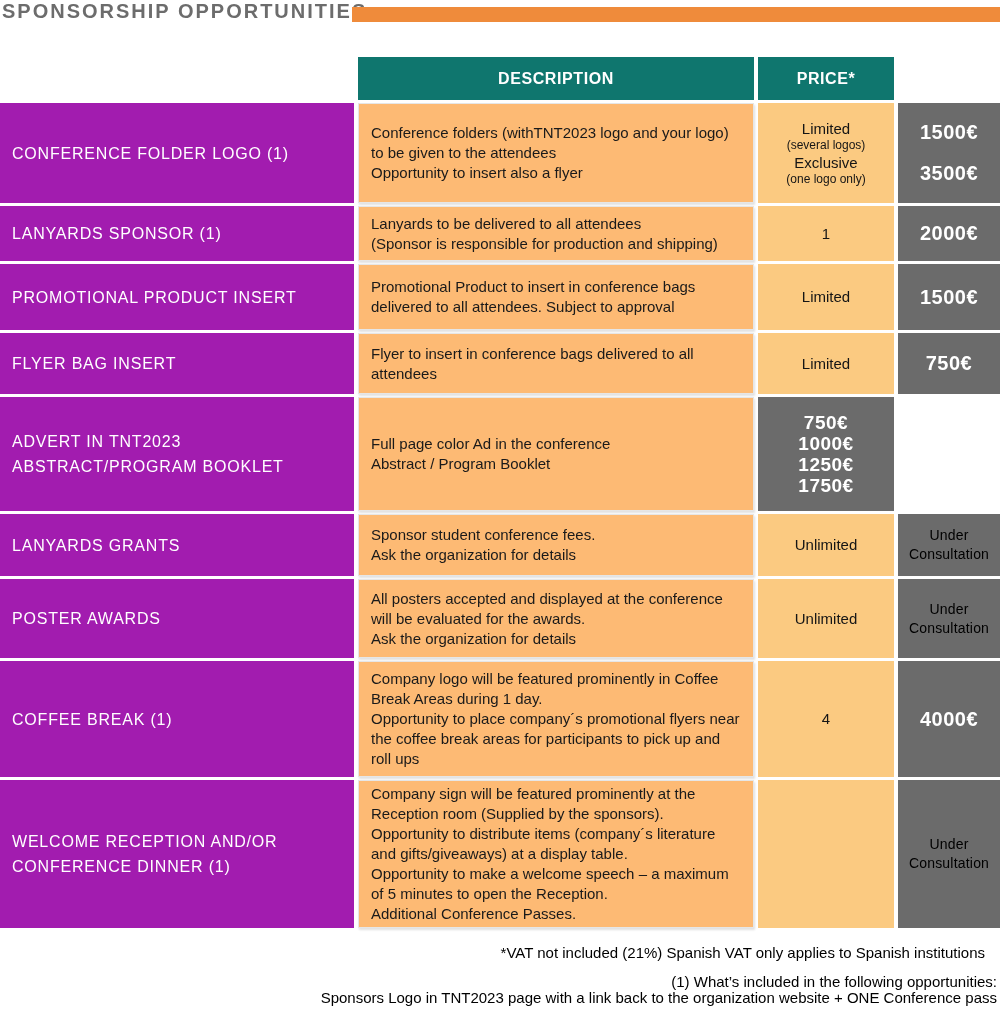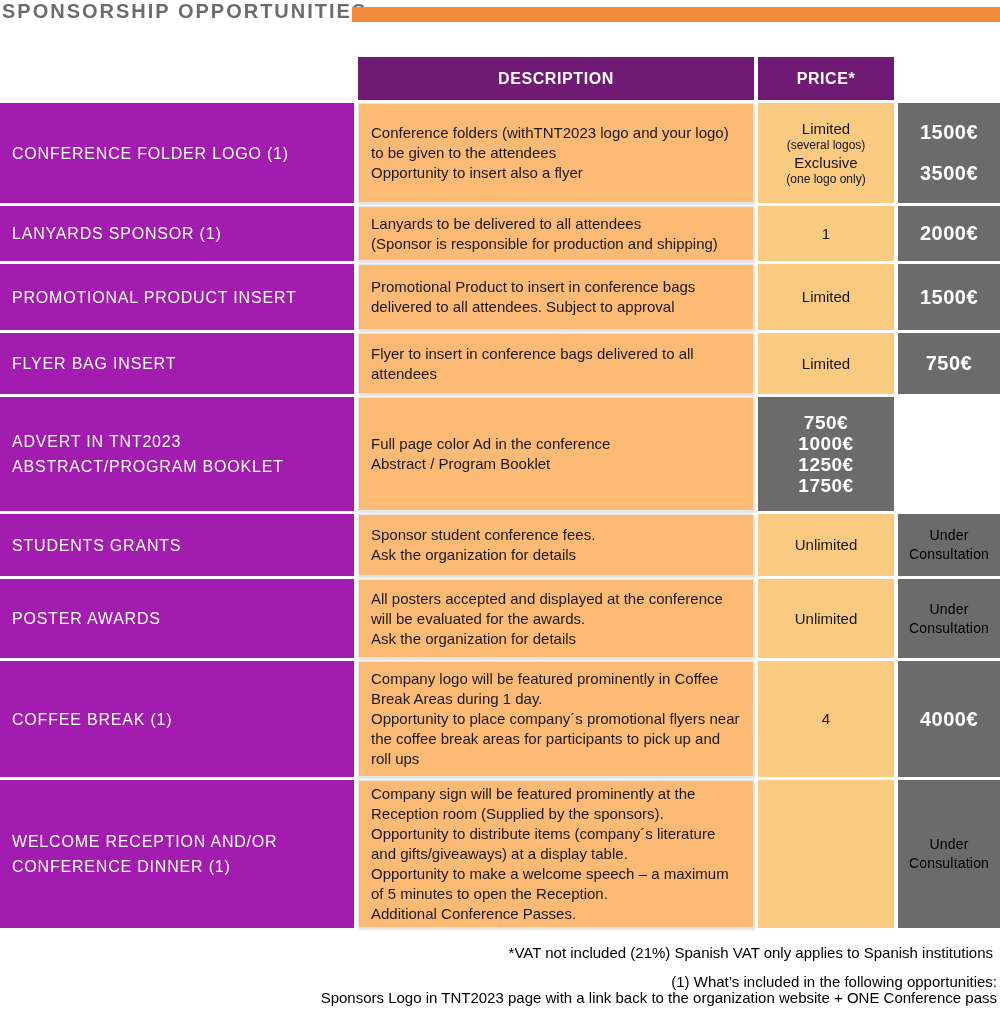--- a/index.html
+++ b/index.html
@@ -27,21 +27,21 @@
 
   
   .grid {
     display: grid;
     grid-template-columns: 354px 396px 136px 102px;
     column-gap: 4px;
     margin-bottom: 3px;
   }
   .thead { height: 43px; }
   .hcell {
-    background: #701a75; color: #ffffff;
+    background: #0f766e; color: #ffffff;
     display: flex; align-items: center; justify-content: center;
     font-size: 16px; font-weight: 700; letter-spacing: 0.6px;
   }
   .hspacer { background: transparent; }
 
   .cell { overflow: hidden; }
   .label-cell {
     background: #a21caf; color: #ffffff;
     display: flex; align-items: center;
     padding: 0 14px 0 12px;
@@ -84,21 +84,21 @@
     line-height: 19px; letter-spacing: 0.2px;
   }
 
   
   .footnotes {
     margin-top: 16px;
     text-align: right;
     padding-right: 3px;
     font-size: 15px; color: #000000;
   }
-  .footnote-vat { margin: 0 4px 13px 0; }
+  .footnote-vat { margin: 0 12px 13px 0; }
   .footnote-included { margin: 0; white-space: pre-line; line-height: 16px; }
 </style>
 </head>
 <body>
 
 <div class="title-area">
   <h1 class="page-title">SPONSORSHIP OPPORTUNITIES</h1>
   <div class="accent-bar"></div>
 </div>
 
@@ -152,21 +152,21 @@
 Abstract / Program Booklet</div>
   <div class="cell price-cell four">
     <span class="price-line">750€</span>
     <span class="price-line">1000€</span>
     <span class="price-line">1250€</span>
     <span class="price-line">1750€</span>
   </div>
 </div>
 
 <div class="grid trow" style="height:62px">
-  <div class="cell label-cell">STUDENTS GRANTS</div>
+  <div class="cell label-cell">LANYARDS GRANTS</div>
   <div class="cell desc-cell">Sponsor student conference fees.
 Ask the organization for details</div>
   <div class="cell avail-cell">Unlimited</div>
   <div class="cell price-cell soft">Under
 Consultation</div>
 </div>
 
 <div class="grid trow" style="height:79px">
   <div class="cell label-cell">POSTER AWARDS</div>
   <div class="cell desc-cell">All posters accepted and displayed at the conference will be evaluated for the awards.

